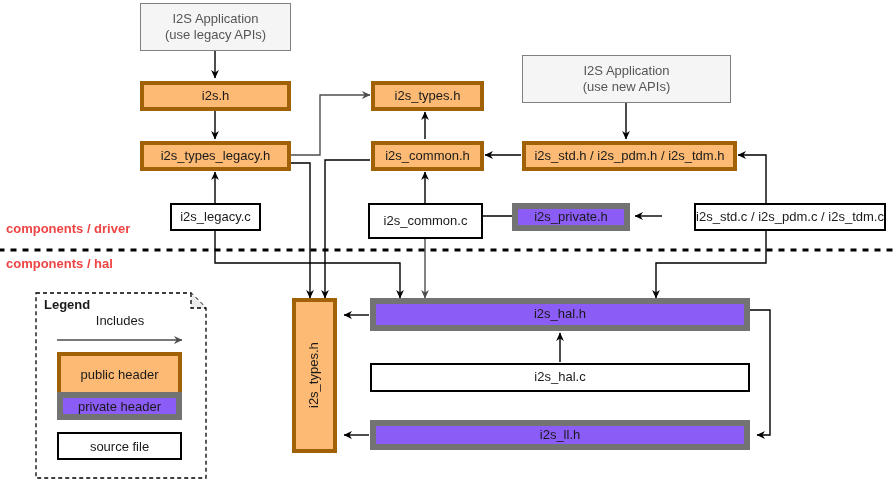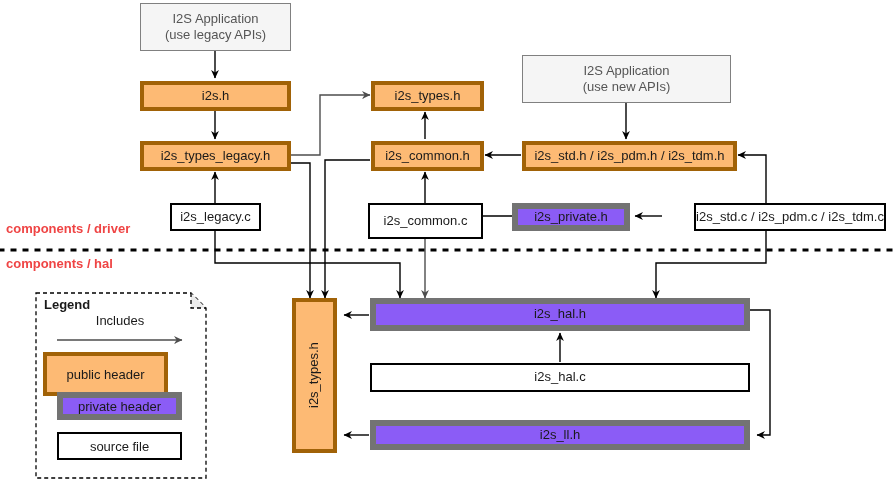--- a/index.html
+++ b/index.html
@@ -126,17 +126,17 @@
   <div class="node n-src" style="left:370px;top:363px;width:380px;height:29px;">i2s_hal.c</div>
 
   <div class="node n-priv" style="left:370px;top:420px;width:380px;height:30px;">i2s_ll.h</div>
 
   <div class="zone-label" style="left:6px;top:221px;">components / driver</div>
   <div class="zone-label" style="left:6px;top:256px;">components / hal</div>
 
   <div class="legend-title" style="left:44px;top:297px;">Legend</div>
   <div class="legend-inc" style="left:55px;top:313px;">Includes</div>
 
-  <div class="lg-box n-pub" style="left:43px;top:352px;width:125px;height:44px;">public header</div>
+  <div class="lg-box n-pub" style="left:57px;top:352px;width:125px;height:44px;">public header</div>
   <div class="lg-box n-src" style="left:57px;top:432px;width:125px;height:28px;">source file</div>
   <div class="lg-box n-priv" style="left:57px;top:392px;width:125px;height:28px;">private header</div>
 
 </div>
 
 </body></html>

